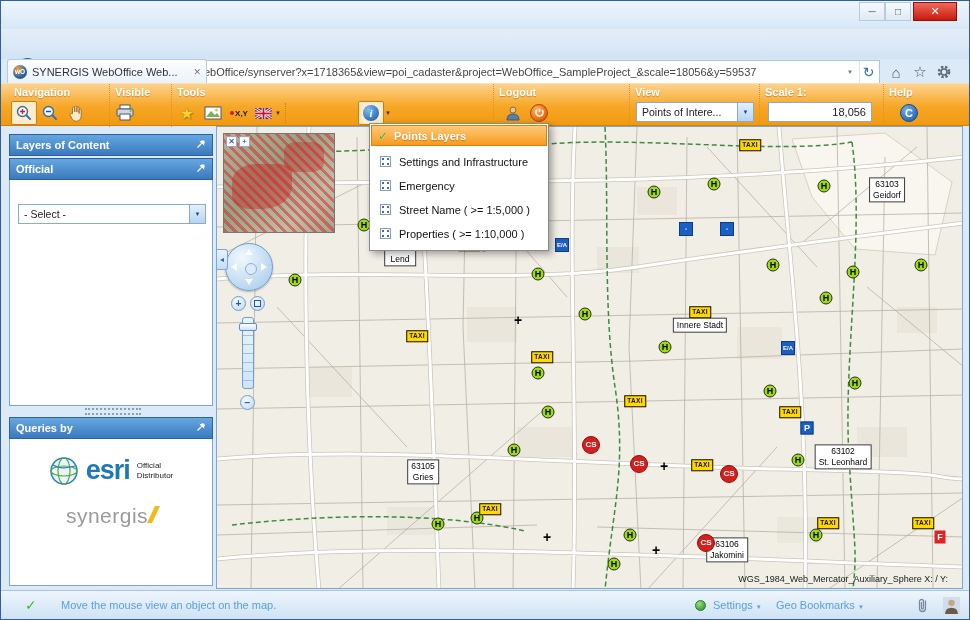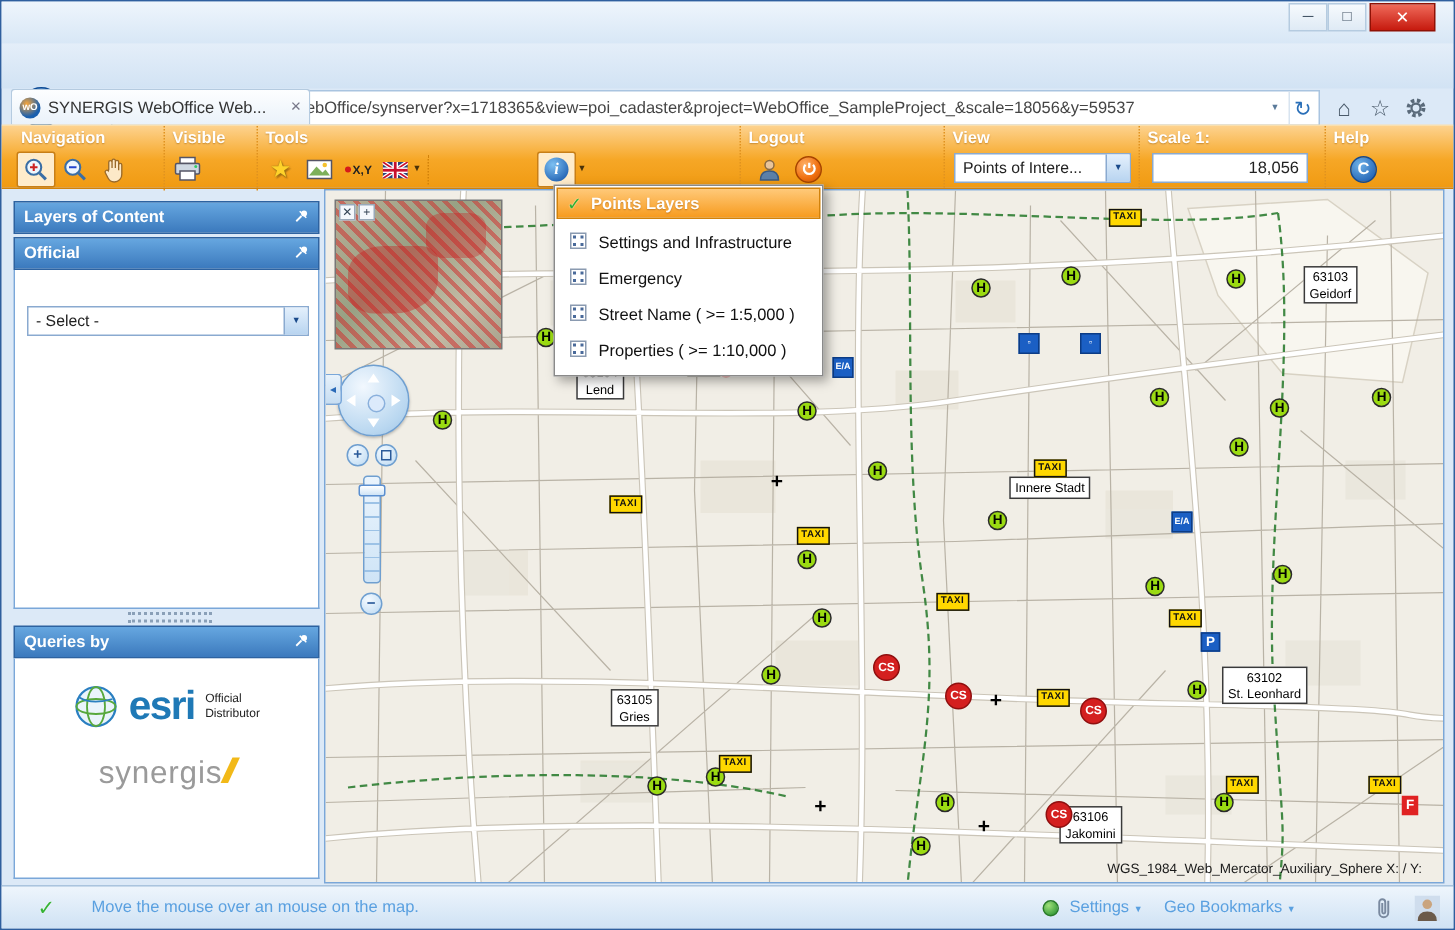--- a/index.html
+++ b/index.html
@@ -473,21 +473,21 @@
             <rect x="3" y="8" width="2" height="2" fill="#4a6a9a"></rect>
             <rect x="8" y="8" width="2" height="2" fill="#4a6a9a"></rect>
           </svg></span>
         <span>Properties ( &gt;= 1:10,000 )</span>
       </div>
     </div>
 </div>
 
 <div id="statusbar">
   <span class="scheck" style="position:absolute;left:24px;top:6px">✓</span>
-  <span class="statustext" style="position:absolute;left:60px;top:8px">Move the mouse over an mouse on the map.</span>
+  <span class="statustext" style="position:absolute;left:60px;top:8px">Move the mouse view an object on the map.</span>
   <span class="sdot"></span>
   <span class="statustext" style="position:absolute;left:712px;top:8px"><span>Settings</span><span class="scaret">▼</span></span>
   <span class="statustext" style="position:absolute;left:775px;top:8px"><span>Geo Bookmarks</span><span class="scaret">▼</span></span>
   <span style="position:absolute;left:916px;top:6px">
     <svg width="12" height="17" viewBox="0 0 12 16">
         <path d="M8.5,3 V11 a3,3 0 0 1 -6,0 V4 a2,2 0 0 1 4,0 V10.5 a1,1 0 0 1 -2,0 V4.5" fill="none" stroke="#7a8aa0" stroke-width="1.3"></path>
       </svg>
   </span>
   <span style="position:absolute;left:942px;top:6px">
     <svg width="17" height="17" viewBox="0 0 16 16">

